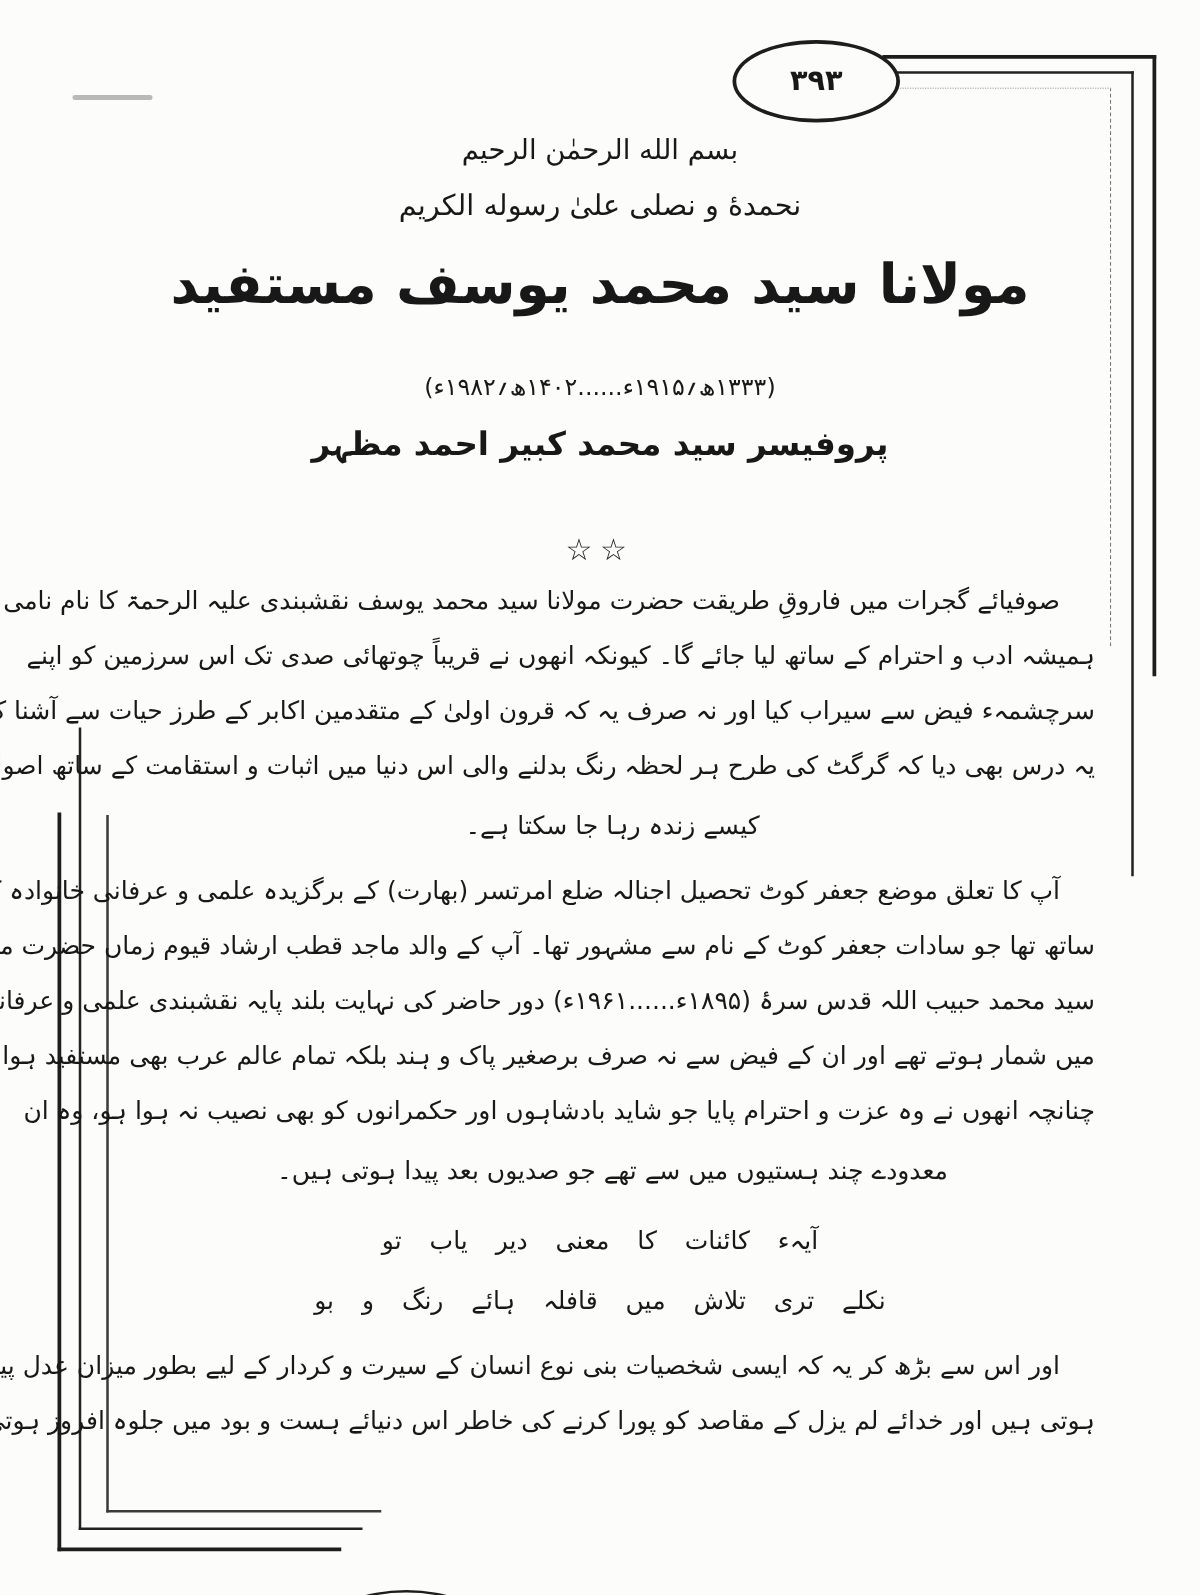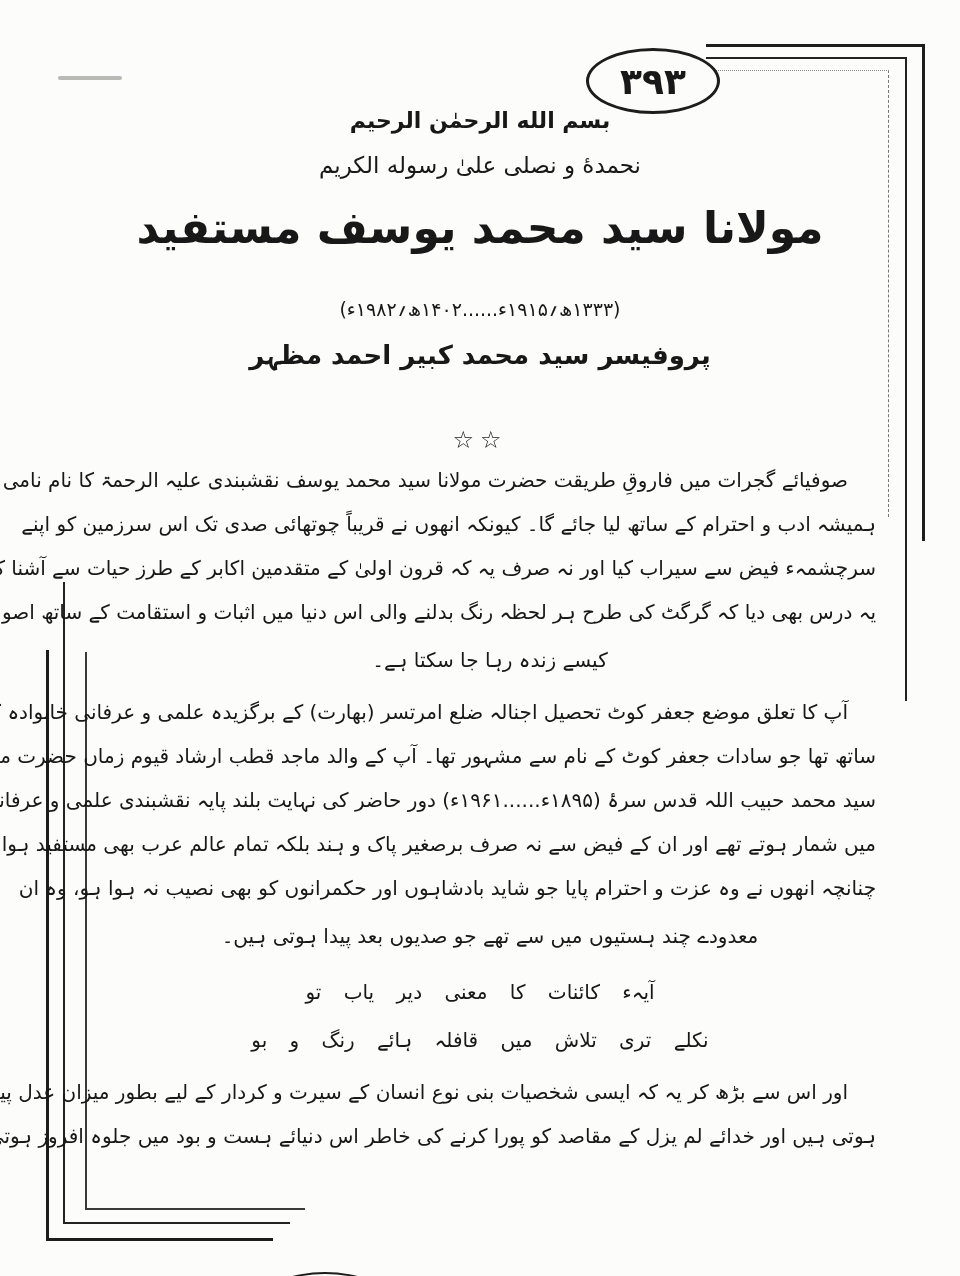--- a/index.html
+++ b/index.html
@@ -26,26 +26,26 @@
     border-left:2px solid #222;border-bottom:2px solid #222;}
   .frame-bl-inner{left:85px;top:652px;width:218px;height:556px;
     border-left:2px solid #3a3a3a;border-bottom:2px solid #3a3a3a;}
   .scan-dash{position:absolute;left:58px;top:76px;width:64px;height:4px;
     background:#b9b9b6;border-radius:2px;}
   
   .oval{
     position:absolute;display:flex;align-items:center;justify-content:center;
     background:#fcfcfb;border:3px solid #1d1d1d;border-radius:50%;z-index:3;
   }
-  .oval-top{left:586px;top:48px;width:128px;height:60px;font-size:36px;}
+  .oval-top{left:586px;top:32px;width:128px;height:60px;font-size:23px;}
   .oval-bottom{left:262px;top:1272px;width:122px;height:52px;font-size:21px;border-width:2px;}
   .oval span{direction:rtl;font-weight:bold;letter-spacing:2px;}
   
   .ctr{position:absolute;left:0;width:100%;text-align:center;direction:rtl;}
-  .bismillah{top:108px;font-size:22px;font-weight:bold;}
+  .bismillah{top:108px;font-size:22px;}
   .hamd{top:152px;font-size:23px;}
   .main-title{top:202px;font-size:44px;font-weight:bold;letter-spacing:1px;}
   .dates{top:298px;font-size:19px;}
   .author{top:340px;font-size:26px;font-weight:600;}
   .affiliation{top:390px;font-size:18px;}
   .stars{top:426px;font-size:24px;letter-spacing:6px;color:#222;}
   
   .line{
     position:absolute;left:104px;width:772px;height:36px;
     font-size:20px;direction:rtl;

